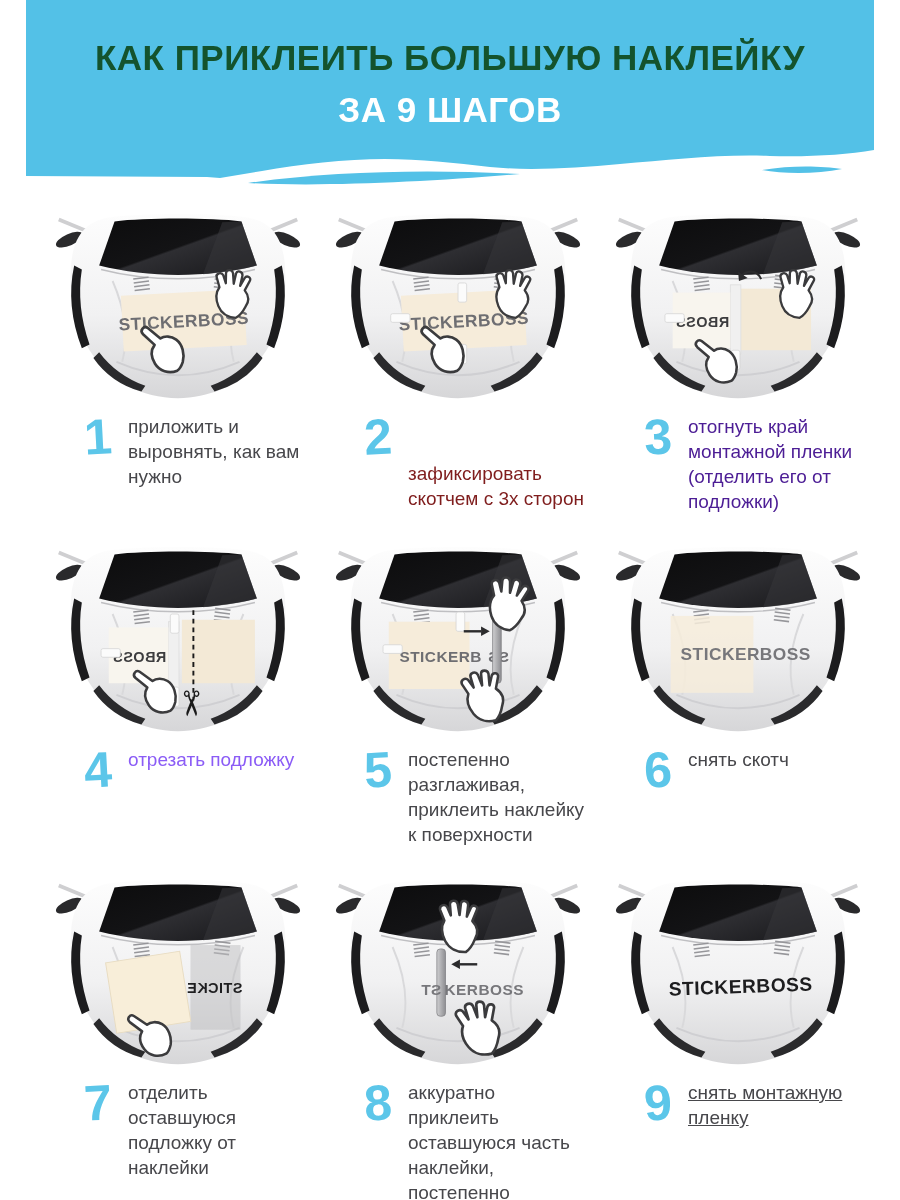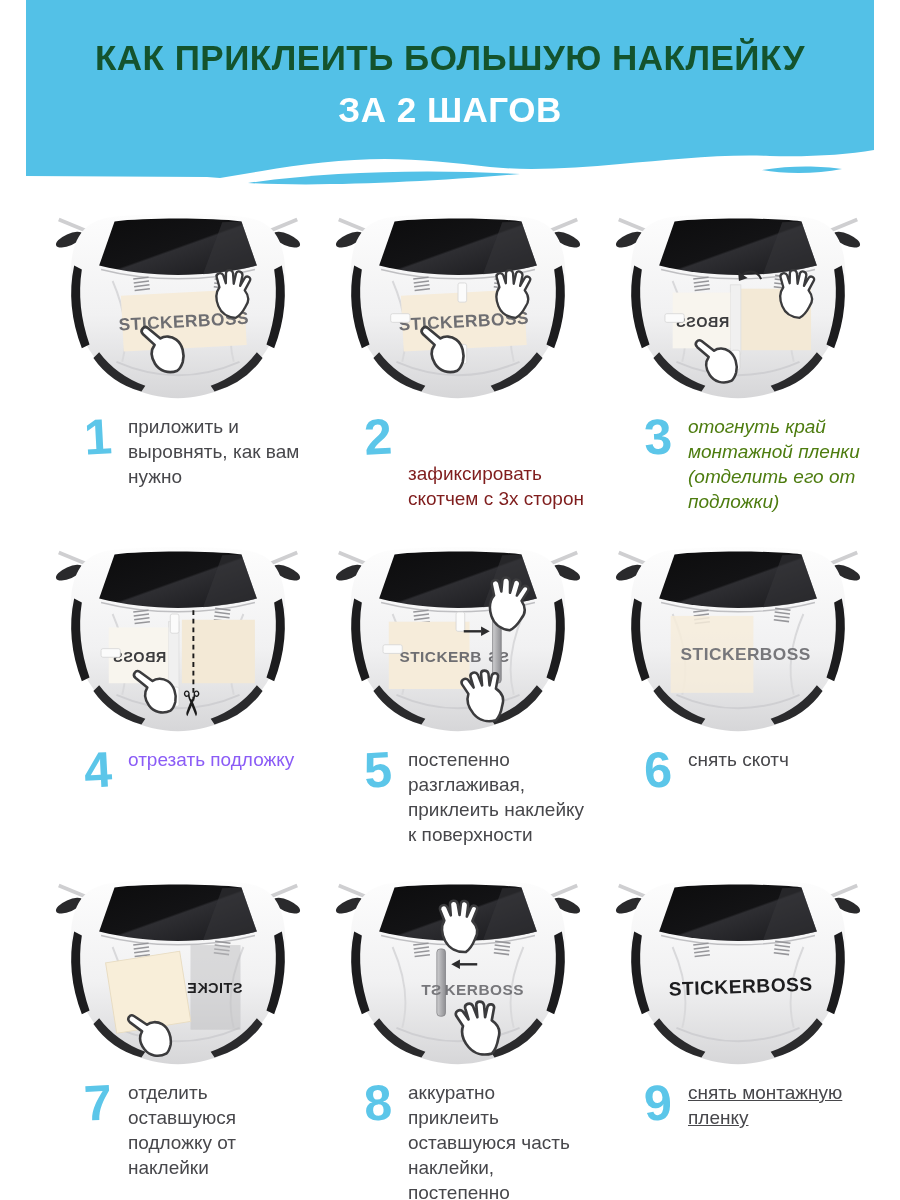--- a/index.html
+++ b/index.html
@@ -44,21 +44,21 @@
       C575,168 530,171 490,167
       C455,163 420,159 385,159
       C345,159 300,164 262,171
       L220,178 L207,177 L26,176 Z"></path>
     <path fill="#53c1e7" d="
       M248,183 C330,171 430,169 520,174 C430,182 320,187 248,183 Z"></path>
     <path fill="#53c1e7" d="
       M762,170 C792,165 822,166 842,169 C817,174 784,174 762,170 Z"></path>
     </svg>
   <div class="banner-title l1" style="color: #14532d;">КАК ПРИКЛЕИТЬ БОЛЬШУЮ НАКЛЕЙКУ</div>
-  <div class="banner-title l2" style="color: rgb(255, 255, 255);">ЗА 2 ШАГОВ</div>
+  <div class="banner-title l2" style="color: rgb(255, 255, 255);">ЗА 9 ШАГОВ</div>
 </div>
 
 <div class="grid">
 
   <div class="step-block">
     <div class="car-box"><svg width="250" height="196" viewBox="0 0 260 200">
   <defs>
     <linearGradient id="body0" x1="0" y1="0" x2="0" y2="1">
       <stop offset="0" stop-color="#fdfdfd"></stop>
               <stop offset="0.55" stop-color="#f1f1f2"></stop>
@@ -276,21 +276,21 @@
           <rect x="123" y="146" width="9" height="20" rx="2" fill="#fbfbfb" stroke="#d4d4d4" stroke-width="0.8"></rect>
         <g transform="translate(176,58) rotate(18) scale(1)" fill="#ffffff" stroke="#3b3b3d" stroke-width="2.4" stroke-linejoin="round" stroke-linecap="round">
      <path d="M34,46 C26,48 18,46 13,40 C8,34 6,27 8,21 L2,12 C0,8 5,5 8,8 L13,15 L10,5 C9,1 15,-1 17,3 L21,13 L20,2 C20,-2 26,-2 27,2 L28,13 L30,4 C31,0 37,1 36,5 L34,16 C40,20 42,26 40,32 C39,38 37,43 34,46 Z"></path>
           </g> 
           <g transform="translate(82,136) rotate(-10) scale(1.1)" fill="#ffffff" stroke="#3b3b3d" stroke-width="2.4" stroke-linejoin="round" stroke-linecap="round">
      <path d="M30,44 C22,46 14,42 11,35 C8,28 9,22 13,18 L4,7 C1,3 6,-1 9,2 L19,13 C23,11 29,12 33,16 C38,21 39,30 36,37 C34,41 32,43 30,44 Z"></path>
           </g>
 </svg></div>
     <div class="caption">
       <div class="step-number" style="color: rgb(92, 198, 233);">3</div>
-      <div class="step-text" style="color: #4d7c0f; font-style: italic;">отогнуть край монтажной пленки (отделить его от подложки)</div>
+      <div class="step-text" style="color: #4c1d95;">отогнуть край монтажной пленки (отделить его от подложки)</div>
     </div>
   </div>
 
   <div class="step-block">
     <div class="car-box"><svg width="250" height="196" viewBox="0 0 260 200">
   <defs>
     <linearGradient id="body3" x1="0" y1="0" x2="0" y2="1">
       <stop offset="0" stop-color="#fdfdfd"></stop>
               <stop offset="0.55" stop-color="#f1f1f2"></stop>
               <stop offset="1" stop-color="#d6d6d8"></stop>

